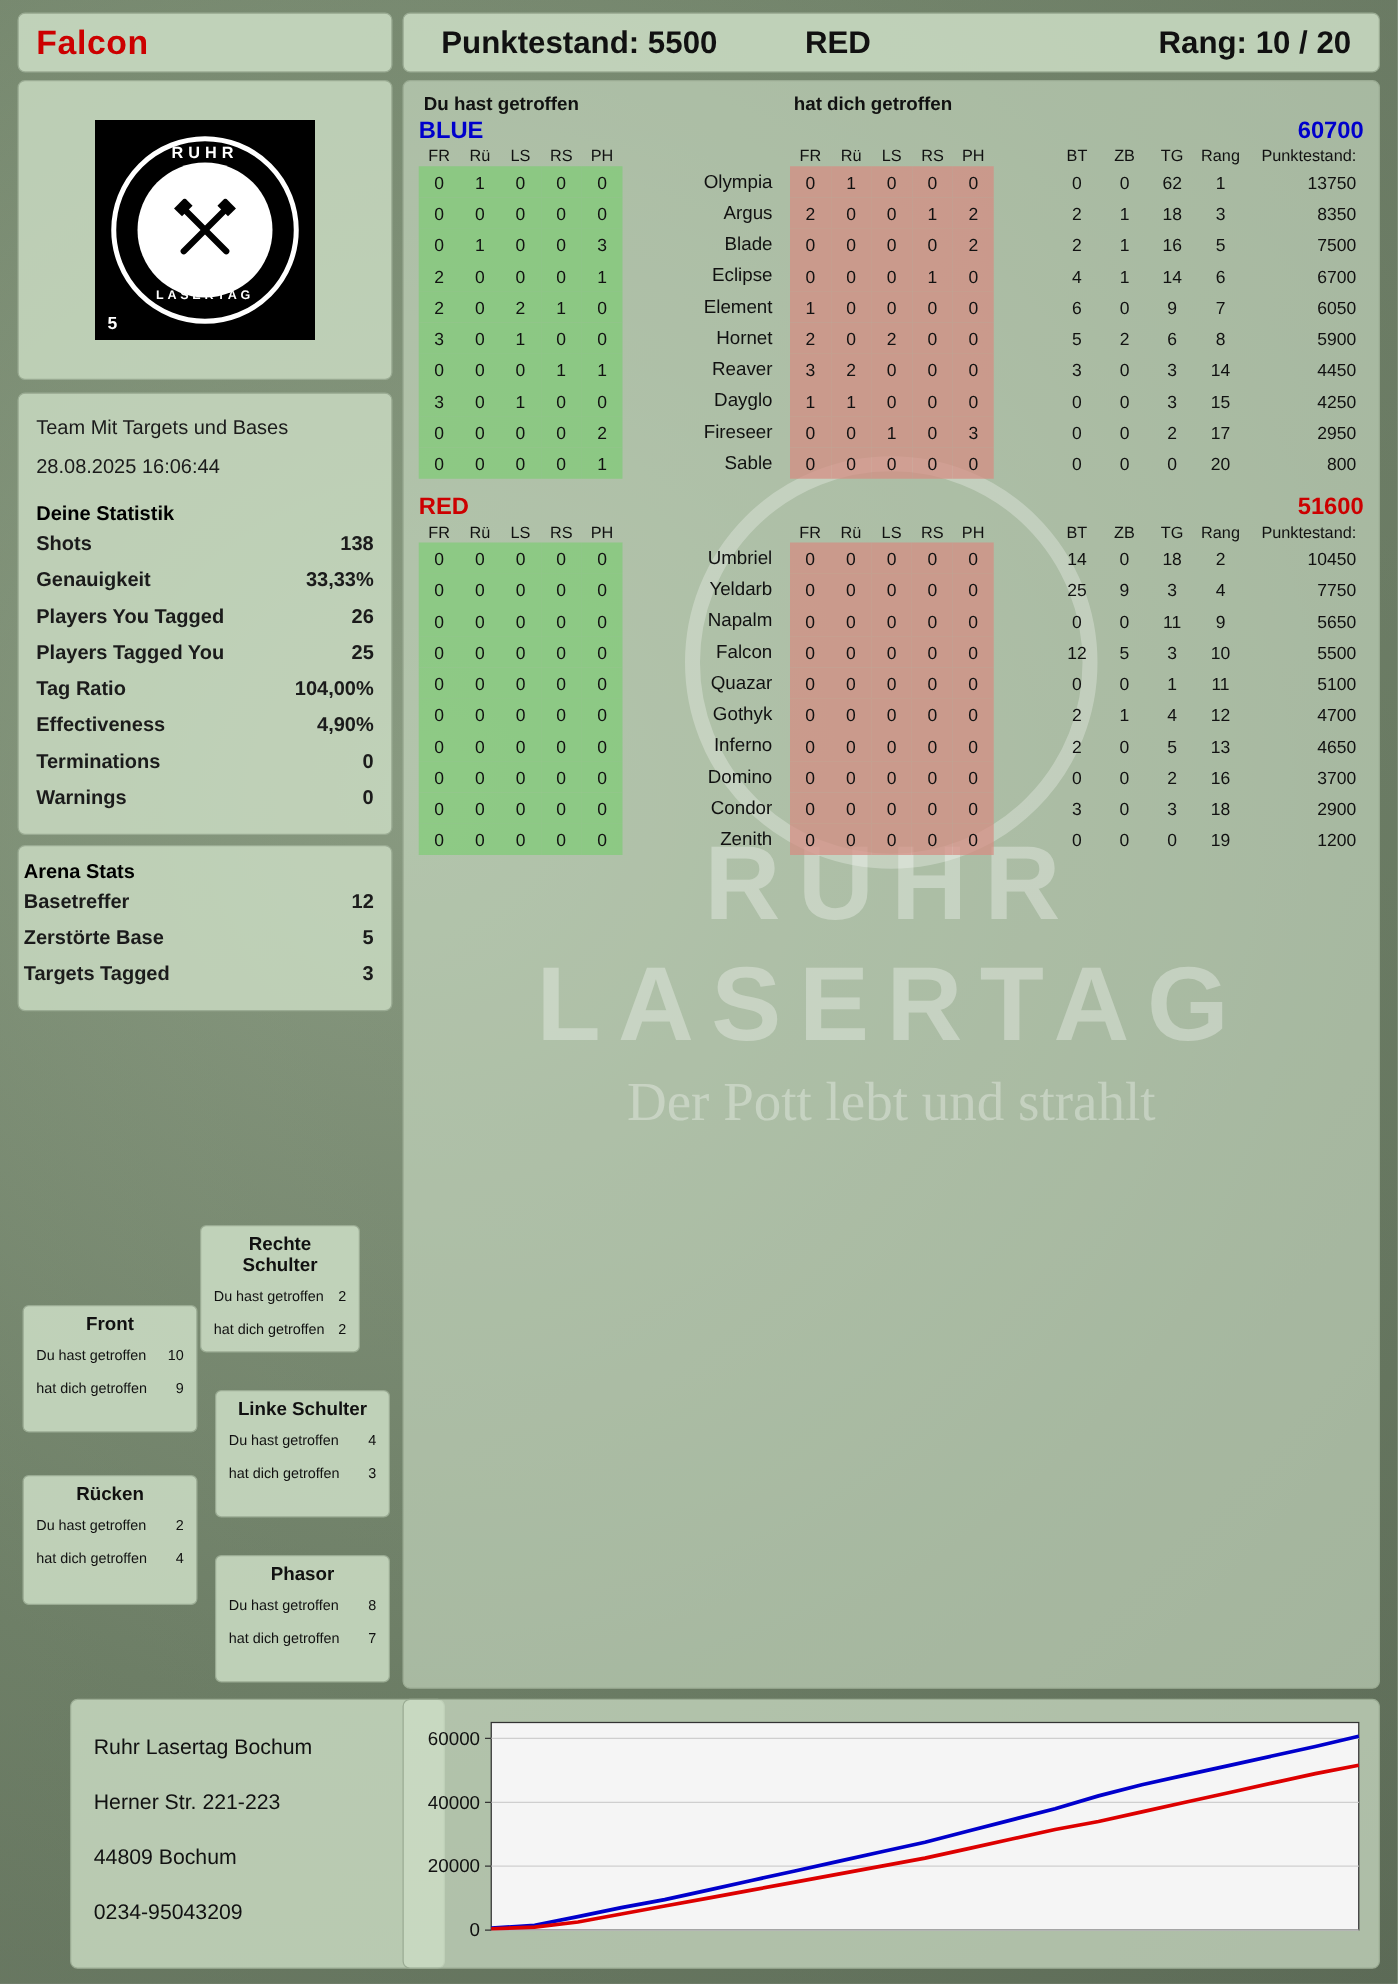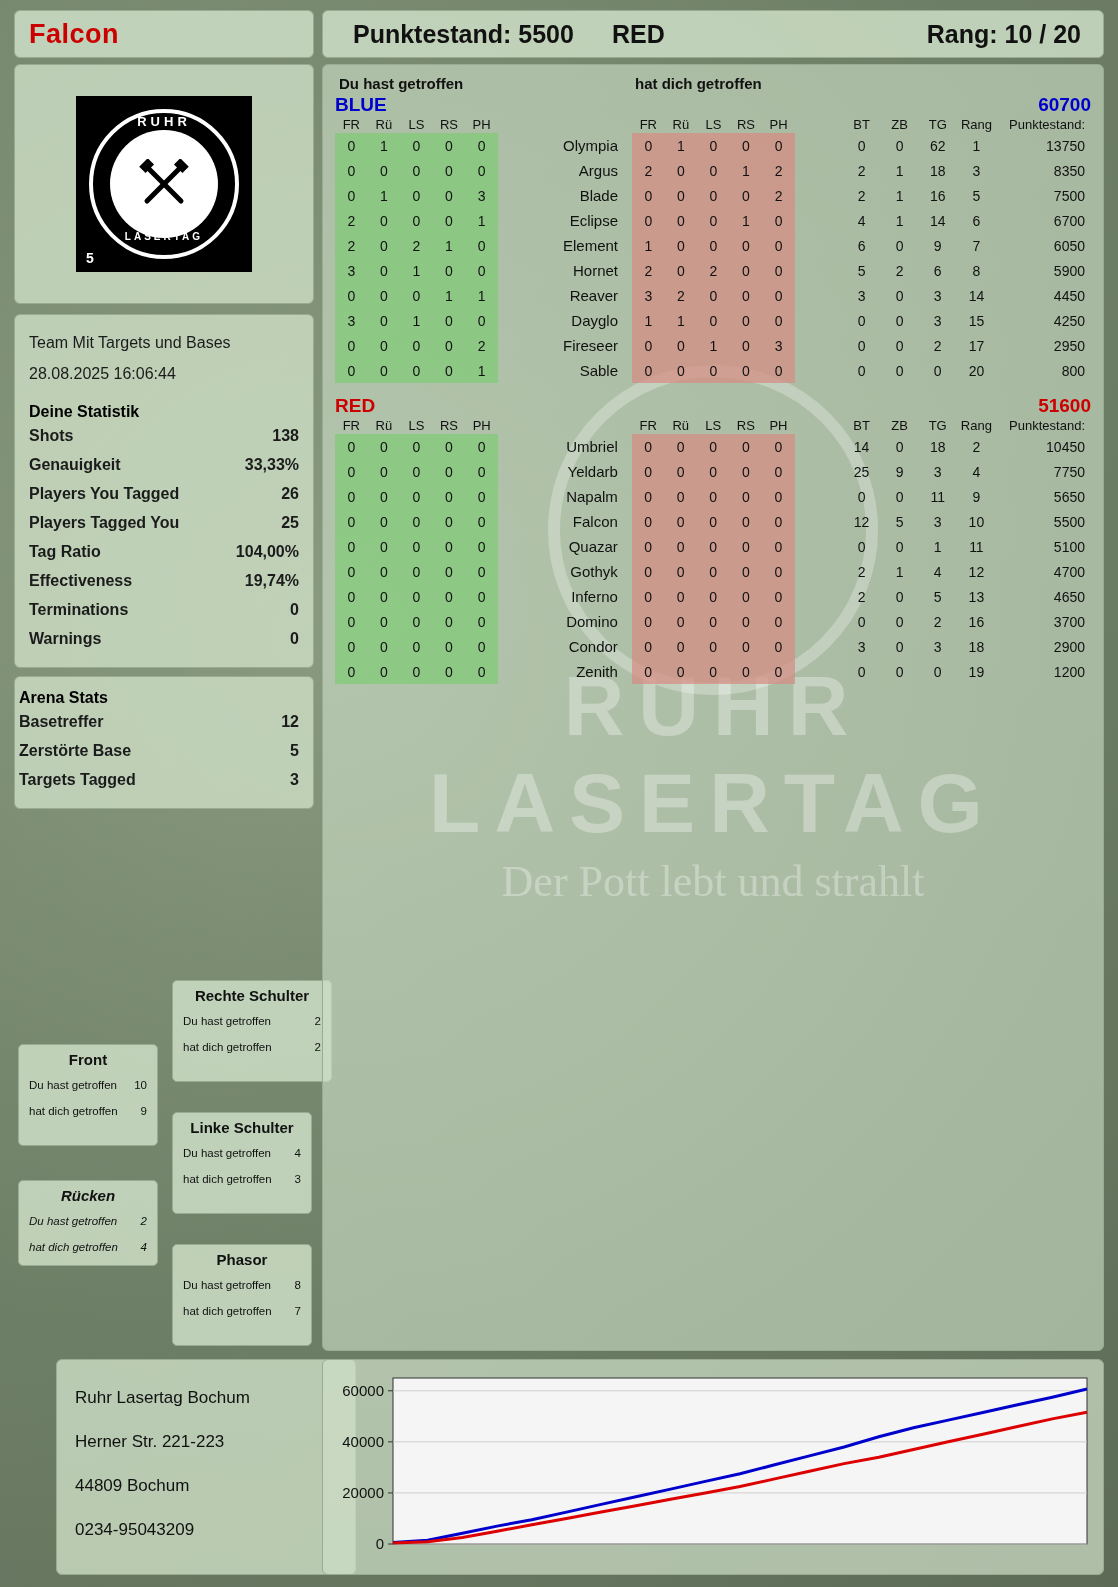--- a/index.html
+++ b/index.html
@@ -33,21 +33,21 @@
     border: 1px solid #9aab93; border-radius: 6px;
     display: flex; align-items: center; padding-left: 14px;
   }
   #player-name {
     color: #cc0000; font-weight: bold; font-size: 27px; letter-spacing: .5px;
   }
   #header-right {
     margin-left: 8px; flex: 1; height: 48px;
     background: rgba(205, 222, 198, 0.85);
     border: 1px solid #9aab93; border-radius: 6px;
-    display: flex; align-items: center; font-weight: bold; font-size: 25px; color: #111;
+    display: flex; align-items: center; font-weight: bold; font-size: 25px; color: #111; gap: 32px;
   }
   #score-label { margin-left: 30px; }
   #team-label { margin-left: 38px; }
   #rank-label { margin-left: auto; margin-right: 22px; }
 
   
   #left-col { position: absolute; left: 14px; top: 64px; width: 300px; }
   #logo-panel {
     height: 240px; display: flex; align-items: center; justify-content: center;
   }
@@ -198,21 +198,21 @@
           <div class="row">
             <span>Players Tagged You</span>
             <span>25</span>
           </div>
           <div class="row">
             <span>Tag Ratio</span>
             <span>104,00%</span>
           </div>
           <div class="row">
             <span>Effectiveness</span>
-            <span>19,74%</span>
+            <span>4,90%</span>
           </div>
           <div class="row">
             <span>Terminations</span>
             <span>0</span>
           </div>
           <div class="row">
             <span>Warnings</span>
             <span>0</span>
           </div>
         </div>
@@ -231,21 +231,21 @@
           </div>
           <div class="row">
             <span>Targets Tagged</span>
             <span>3</span>
           </div>
         </div>
     </div>
   </div>
 
   <div id="zones">
-      <div class="zone" style="left: 172px; top: 980px; width: 160px; height: 102px;">
+      <div class="zone" style="left: 160px; top: 980px; width: 128px; height: 102px;">
         <div class="zt">Rechte Schulter</div>
         <div class="zr">
           <span>Du hast getroffen</span>
           <span class="zv">2</span>
         </div>
         <div class="zr">
           <span>hat dich getroffen</span>
           <span class="zv">2</span>
         </div>
       </div>
@@ -264,21 +264,21 @@
         <div class="zt">Linke Schulter</div>
         <div class="zr">
           <span>Du hast getroffen</span>
           <span class="zv">4</span>
         </div>
         <div class="zr">
           <span>hat dich getroffen</span>
           <span class="zv">3</span>
         </div>
       </div>
-      <div class="zone" style="left: 18px; top: 1180px; width: 140px; height: 86px; font-style: italic;">
+      <div class="zone" style="left: 18px; top: 1180px; width: 140px; height: 104px;">
         <div class="zt">Rücken</div>
         <div class="zr">
           <span>Du hast getroffen</span>
           <span class="zv">2</span>
         </div>
         <div class="zr">
           <span>hat dich getroffen</span>
           <span class="zv">4</span>
         </div>
       </div>

